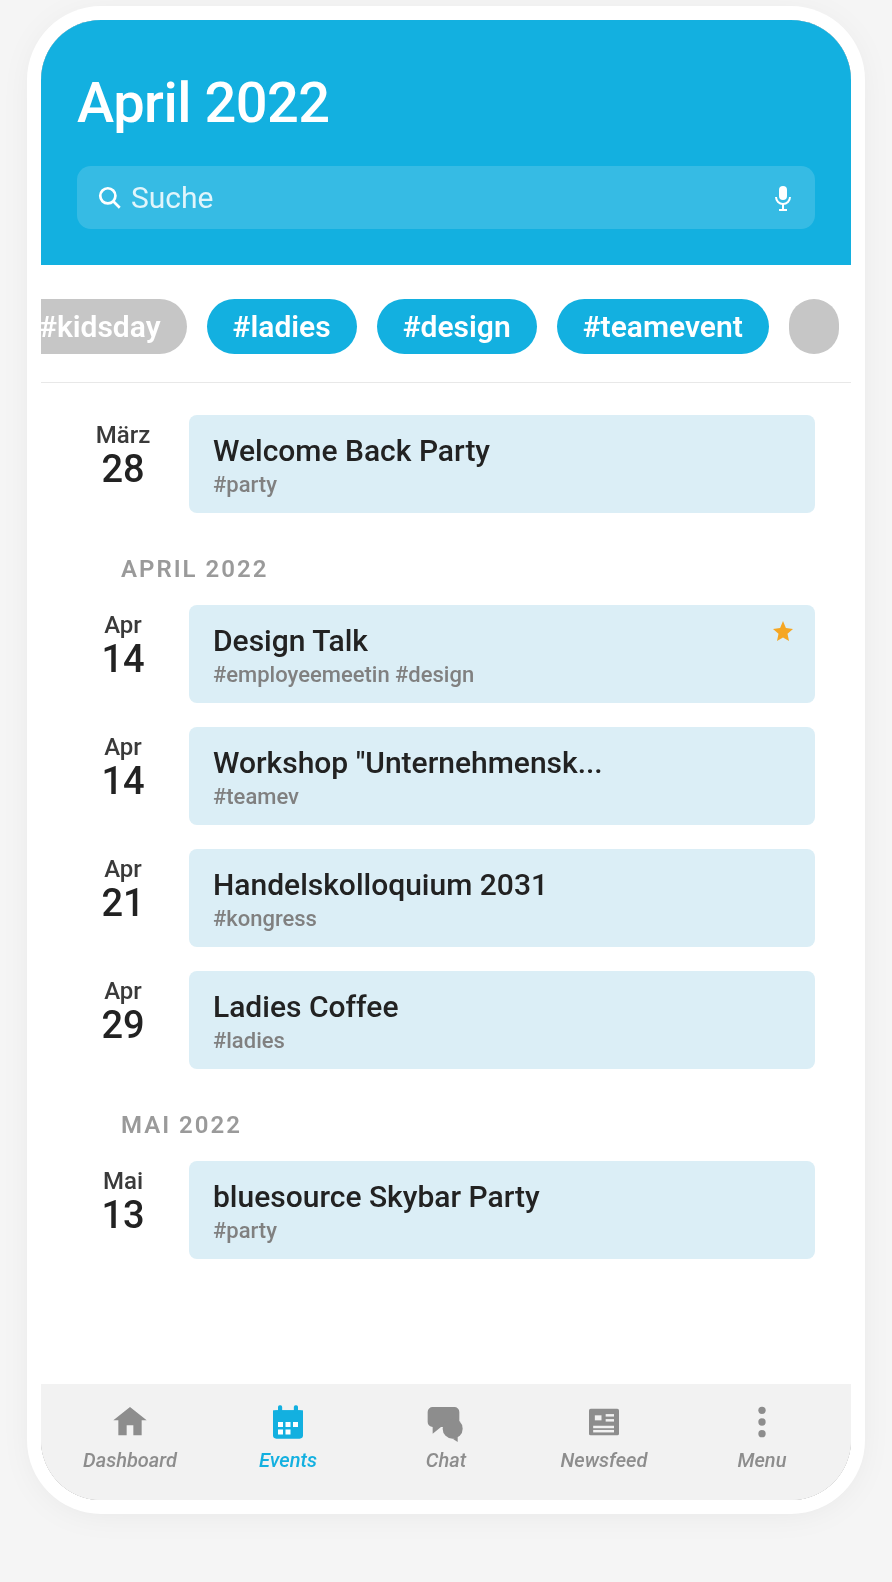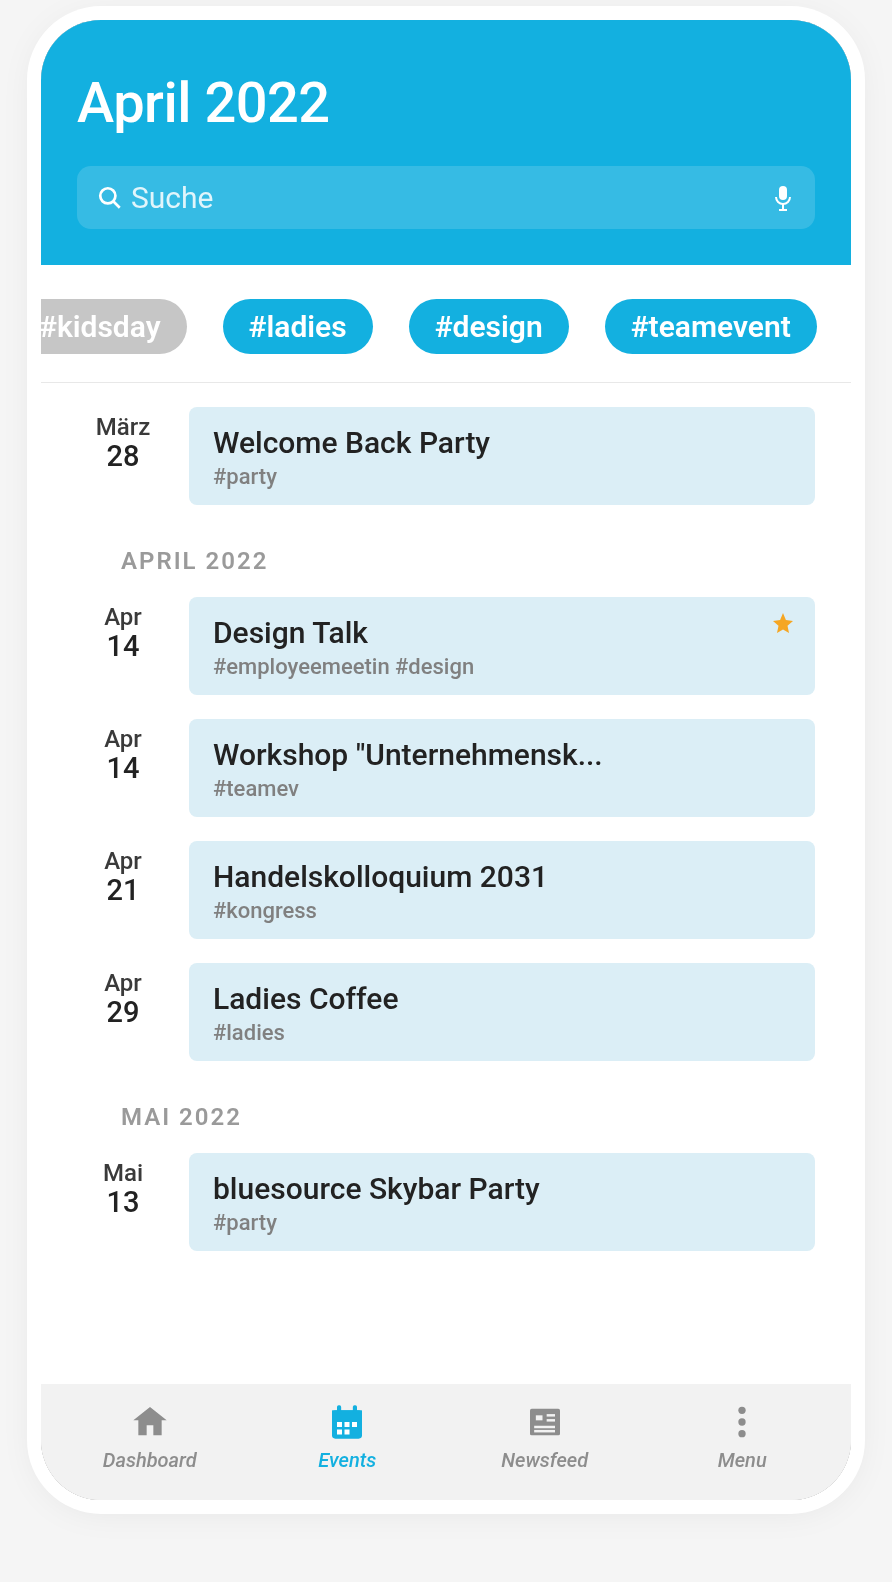--- a/index.html
+++ b/index.html
@@ -52,25 +52,25 @@
   .search-icon svg { width: 26px; height: 26px; display:block; }
   .search-placeholder {
     flex: 1;
     color: rgba(255,255,255,0.85);
     font-size: 30px;
     font-weight: 400;
   }
   .mic-icon svg { width: 24px; height: 28px; display:block; }
   .chips-row {
     display: flex;
-    gap: 36px;
+    gap: 20px;
     padding: 34px 0 28px 0;
     overflow: hidden;
     border-bottom: 1px solid #e8e8e8;
-    margin: 0 0 4px -10px;
+    margin: 0 0 12px -10px;
   }
   .chip {
     border-radius: 999px;
     padding: 10px 26px;
     font-size: 30px;
     font-weight: 600;
     white-space: nowrap;
     flex-shrink: 0;
   }
   .chip.inactive {
@@ -104,21 +104,21 @@
     text-align: center;
     padding-top: 6px;
     flex-shrink: 0;
   }
   .date-month {
     font-size: 24px;
     color: #3a3a3a;
     font-weight: 500;
   }
   .date-day {
-    font-size: 29px;
+    font-size: 38px;
     color: #222;
     font-weight: 500;
     line-height: 1.1;
   }
   .event-card {
     flex: 1;
     background: #dbeef6;
     border-radius: 8px;
     padding: 18px 32px 16px 24px;
     position: relative;
@@ -307,20 +307,30 @@
               <rect x="10.5" y="12" width="3" height="3" fill="#fff"></rect>
               <rect x="15" y="12" width="3" height="3" fill="#fff"></rect>
               <rect x="6" y="16.5" width="3" height="3" fill="#fff"></rect>
               <rect x="10.5" y="16.5" width="3" height="3" fill="#fff"></rect>
             </svg>
         </span>
         <span class="tab-label">Events</span>
       </div>
       <div class="tab">
         <span class="tab-icon">
+          <svg viewBox="0 0 24 24" fill="#8d8d8d">
+              <path d="M4 4h13a3 3 0 0 1 3 3v6a3 3 0 0 1-3 3H9l-5 4v-4a3 3 0 0 1-3-3V7a3 3 0 0 1 3-3z" transform="translate(0,-1)"></path>
+              <circle cx="16" cy="16" r="6" fill="#8d8d8d"></circle>
+              <path d="M16 22l3 2v-3" fill="#8d8d8d"></path>
+            </svg>
+        </span>
+        <span class="tab-label">Chat</span>
+      </div>
+      <div class="tab">
+        <span class="tab-icon">
           <svg viewBox="0 0 24 24" fill="none" stroke="#8d8d8d" stroke-width="2">
               <rect x="3" y="4" width="18" height="16" rx="1" fill="#8d8d8d" stroke="none"></rect>
               <rect x="5.5" y="7" width="6" height="5" fill="#f2f2f2"></rect>
               <line x1="13" y1="8" x2="18" y2="8" stroke="#f2f2f2" stroke-width="1.5"></line>
               <line x1="13" y1="11" x2="18" y2="11" stroke="#f2f2f2" stroke-width="1.5"></line>
               <line x1="5.5" y1="15" x2="18" y2="15" stroke="#f2f2f2" stroke-width="1.5"></line>
               <line x1="5.5" y1="17.5" x2="18" y2="17.5" stroke="#f2f2f2" stroke-width="1.5"></line>
             </svg>
         </span>
         <span class="tab-label">Newsfeed</span>

